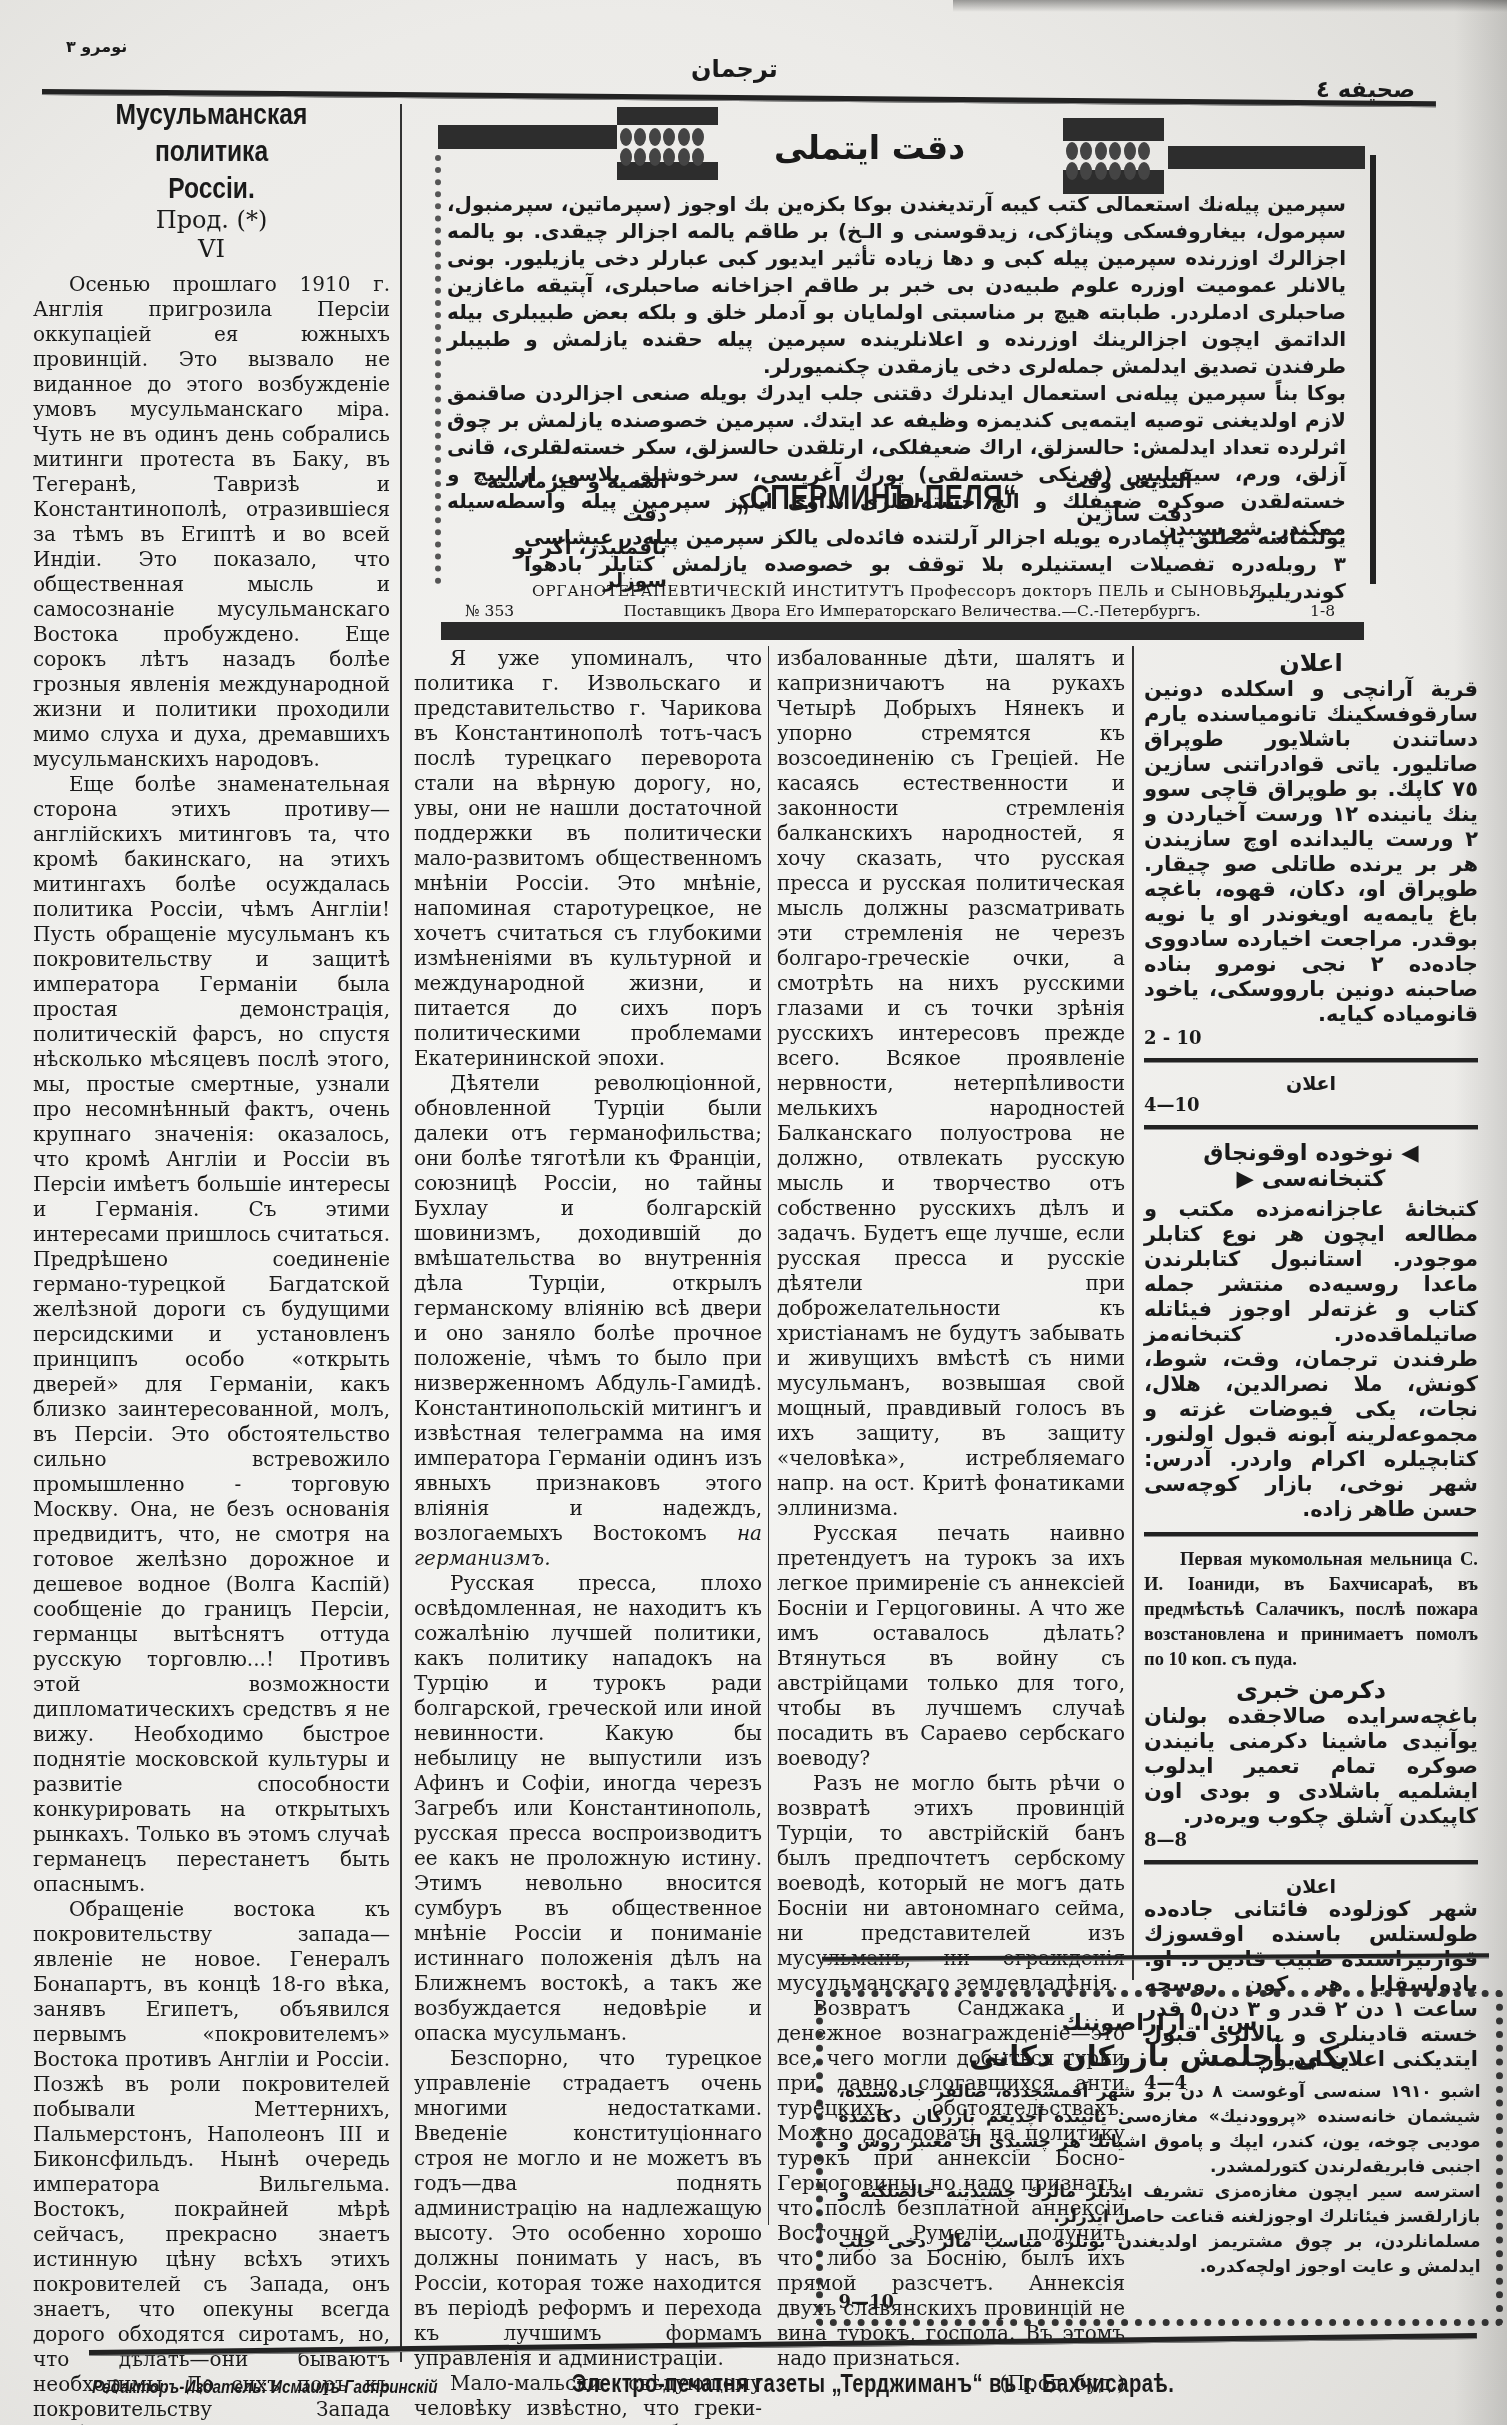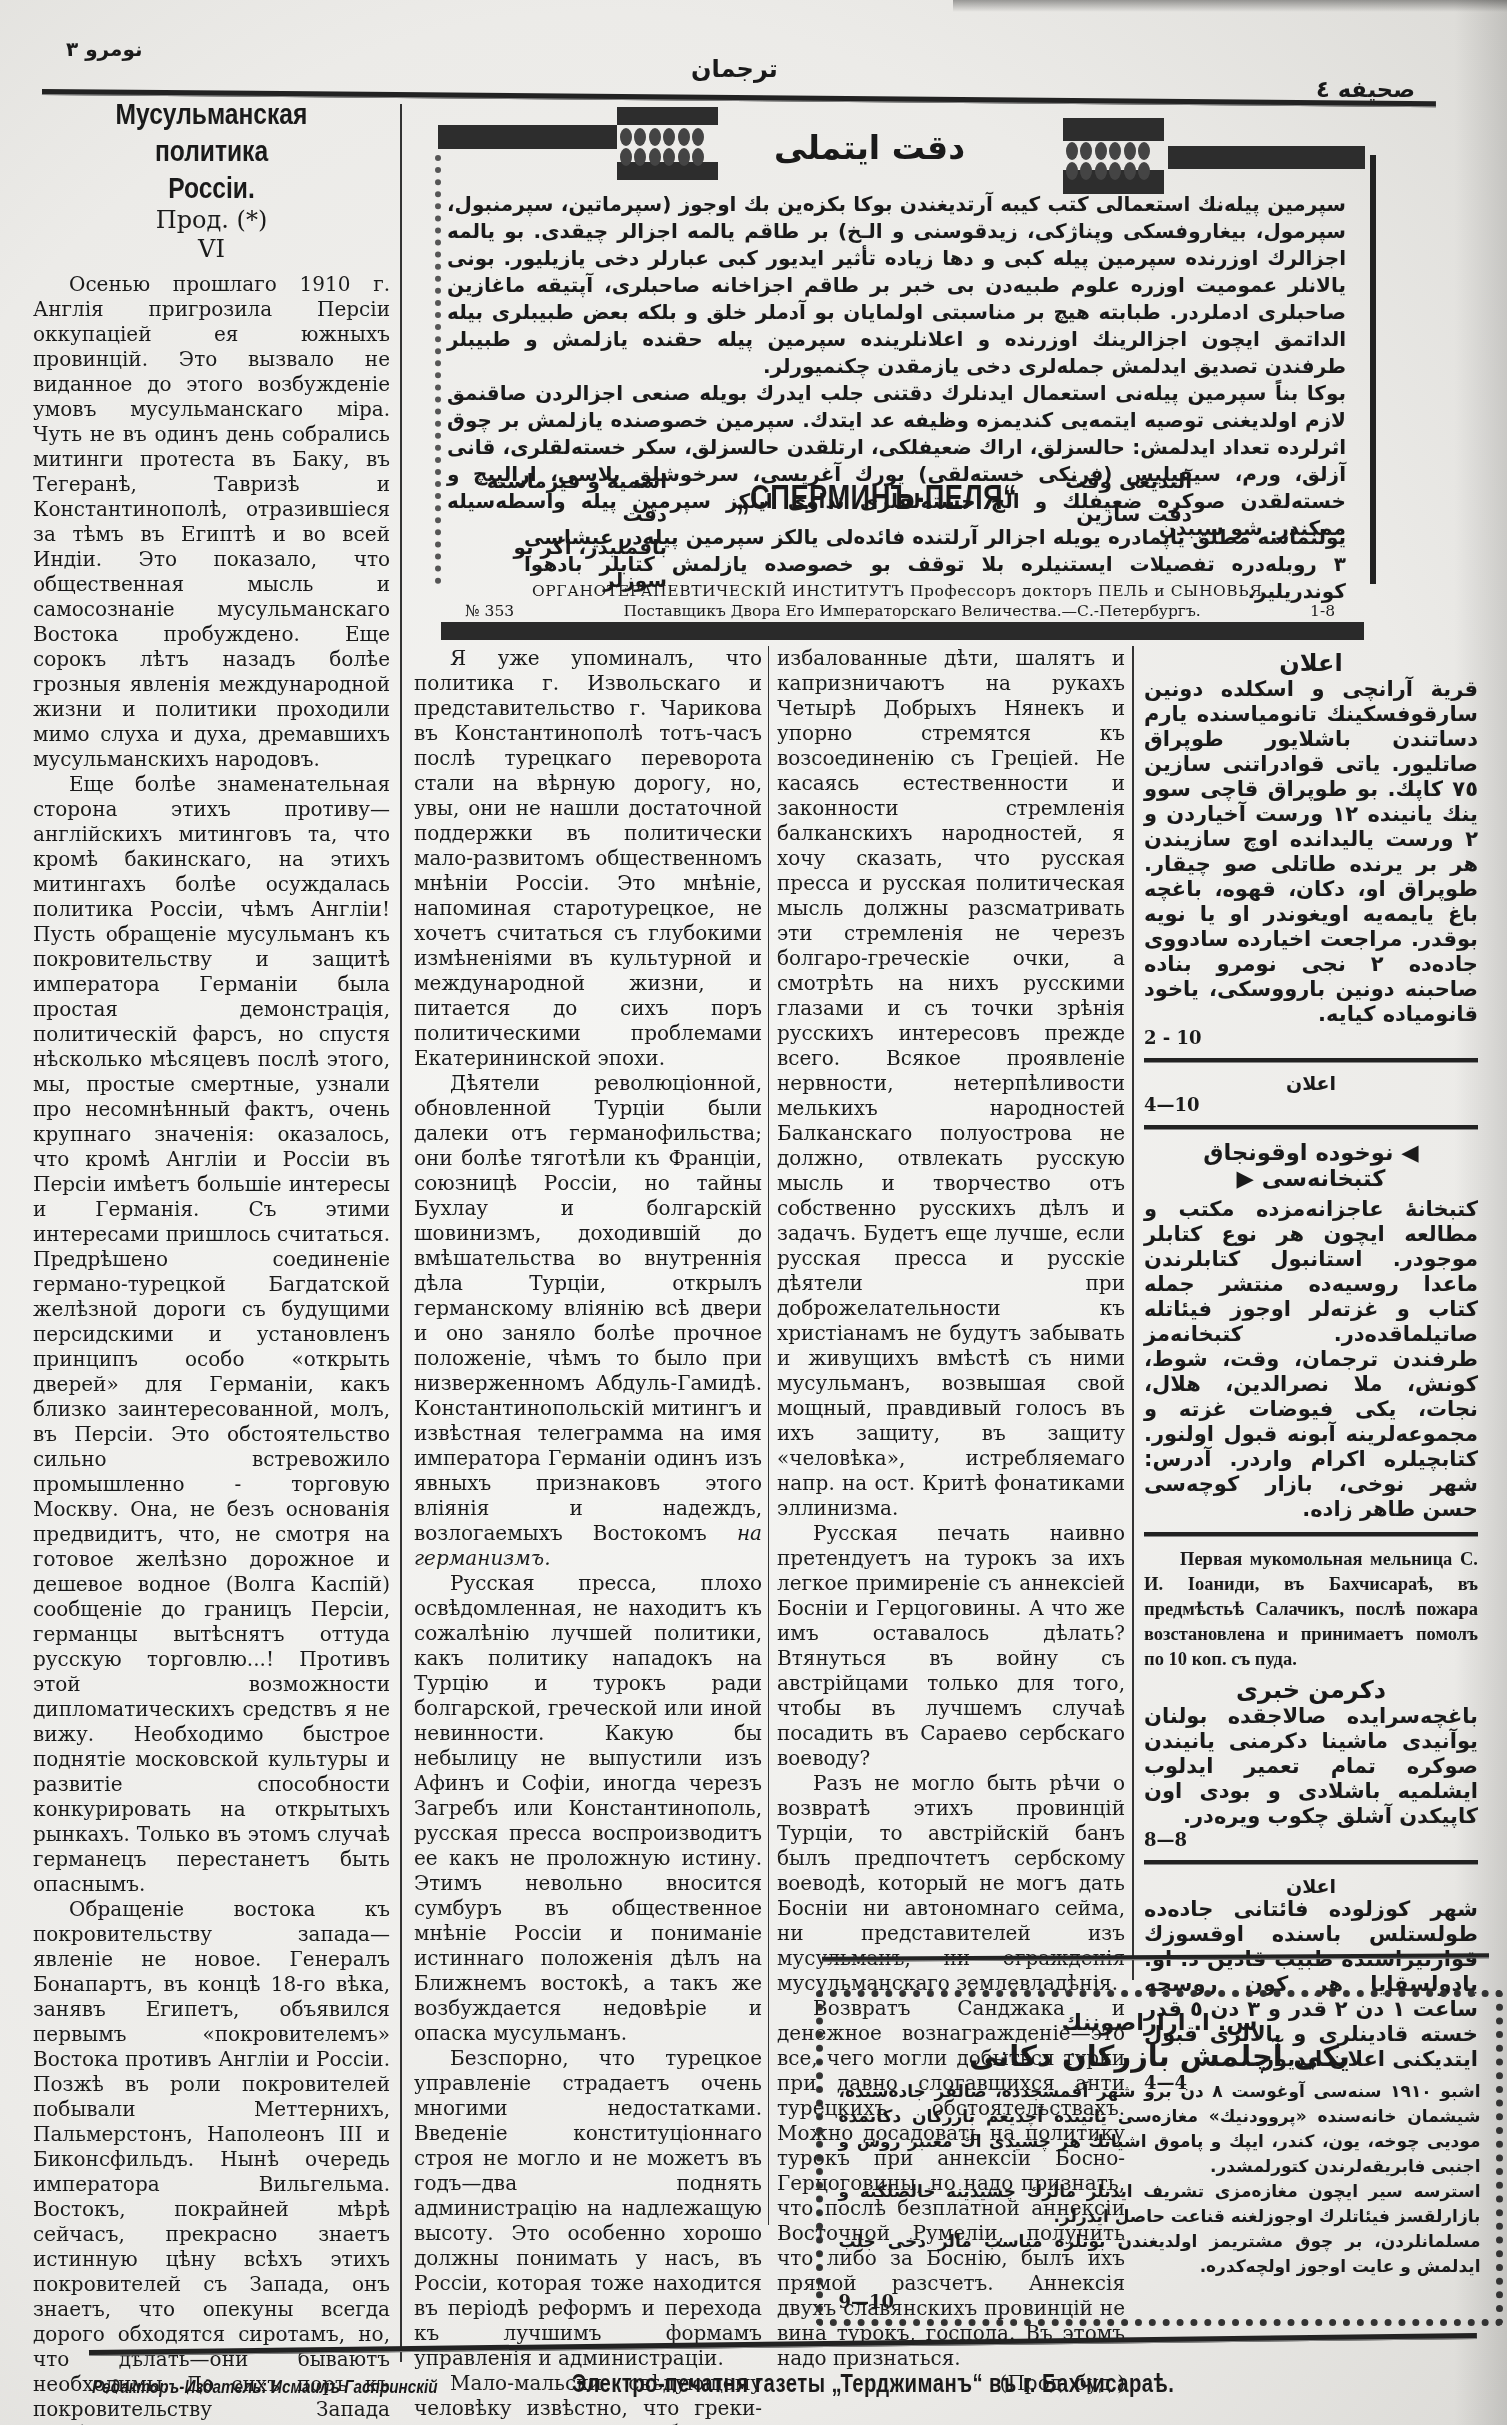--- a/index.html
+++ b/index.html
@@ -10,21 +10,21 @@
     color: #1a1a1a;
     position: relative;
   }
   .page { position: absolute; inset: 0; background: radial-gradient(ellipse at 40% 50%, #f6f6f4 0%, #ecebe8 70%, #dcdbd7 100%); }
   .shade { position: absolute; right: 0; top: 0; width: 54px; height: 100%; background: linear-gradient(to right, rgba(0,0,0,0), rgba(0,0,0,0.12)); }
   .topshade { position: absolute; left: 953px; top: 0; width: 555px; height: 12px; background: linear-gradient(to bottom, rgba(0,0,0,0.35), rgba(0,0,0,0)); }
 
   .rule { position: absolute; height: 5.4px; background: #222; border-bottom: 1.8px solid #888; }
   .vrule { position: absolute; width: 1.8px; background: #333; }
 
-  .hdr-left { position: absolute; left: 66px; top: 37px; font-size: 20px; direction: rtl; font-family: "DejaVu Sans", sans-serif; font-weight: bold; }
+  .hdr-left { position: absolute; left: 66px; top: 37px; font-size: 16px; direction: rtl; font-family: "DejaVu Sans", sans-serif; font-weight: bold; }
   .hdr-center { position: absolute; left: 691px; top: 55px; font-size: 24px; direction: rtl; font-family: "DejaVu Sans", sans-serif; font-weight: bold; }
   .hdr-right { position: absolute; left: 1316px; top: 76px; font-size: 22.6px; direction: rtl; font-family: "DejaVu Sans", sans-serif; font-weight: bold; }
 
   .col { position: absolute; font-size: 20px; line-height: 25px; text-align: justify; }
   .col p { margin: 0; text-indent: 36px; }
   .col p.noind { text-indent: 0; }
 
   .art-title { text-align: center; font-family: "Liberation Sans", sans-serif; font-weight: bold; font-size: 30px; line-height: 37px; transform: scaleX(0.82); transform-origin: center; }
   .art-sub { text-align: center; font-size: 24px; line-height: 29px; }
 

